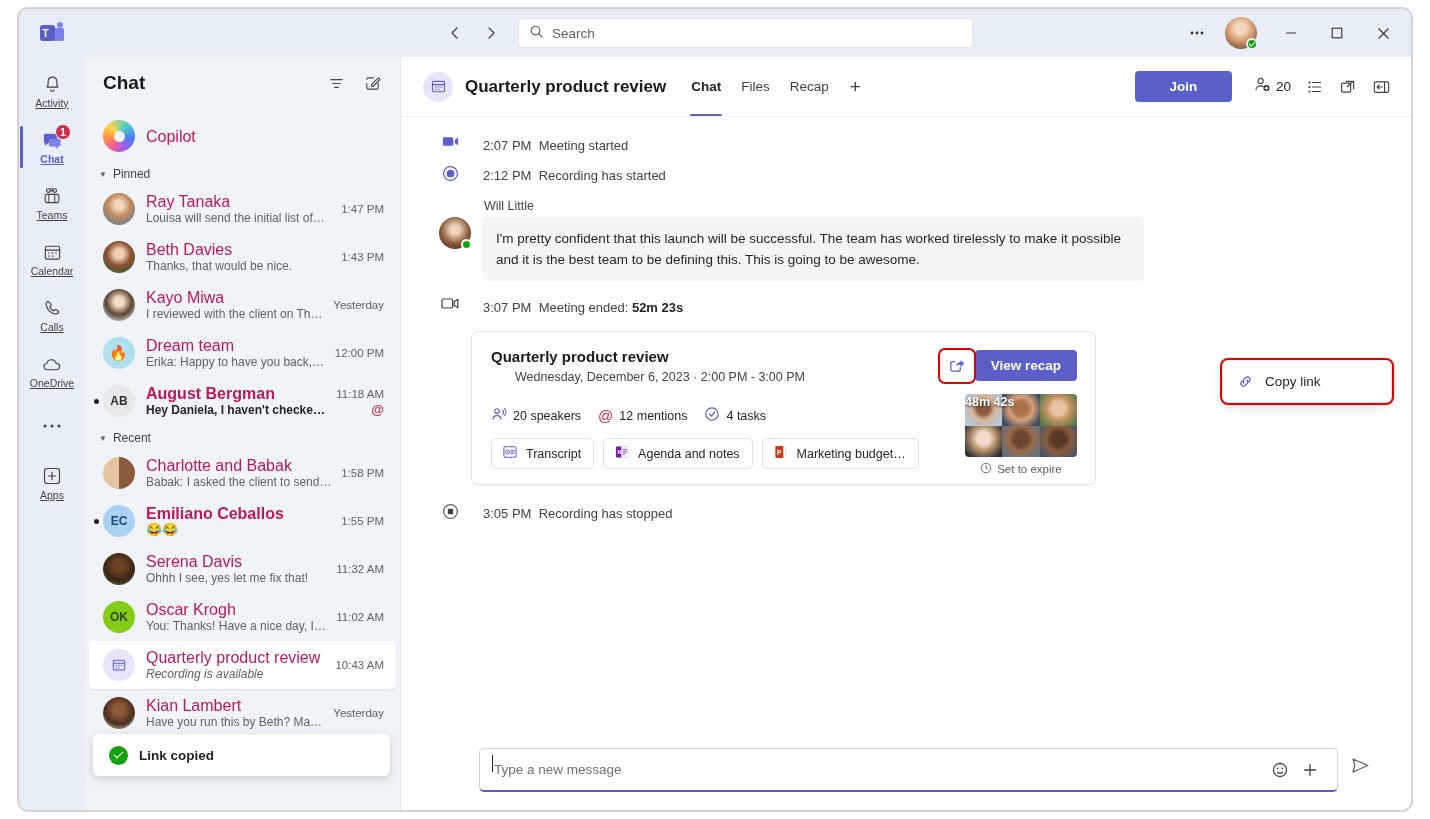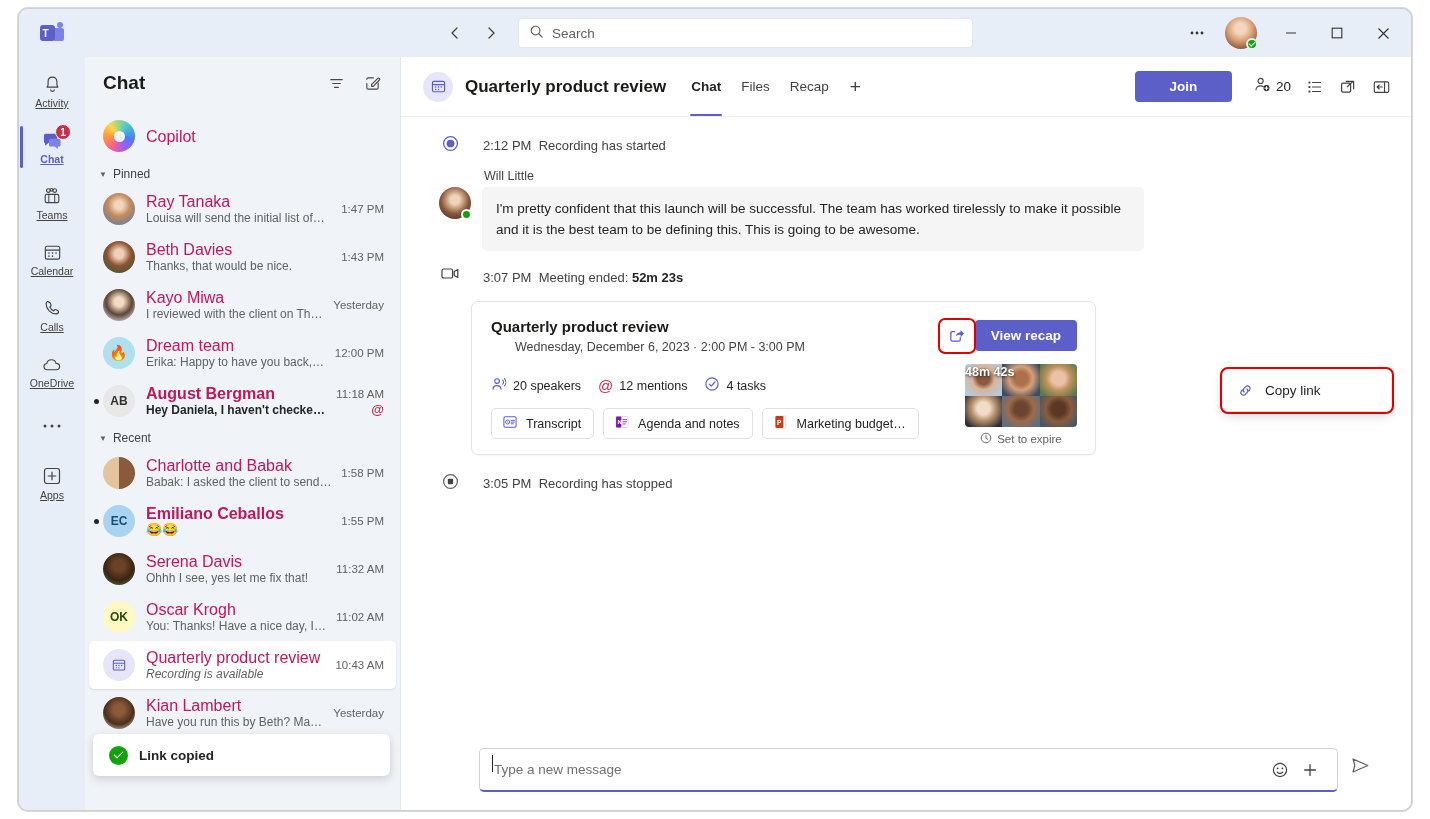--- a/index.html
+++ b/index.html
@@ -265,21 +265,21 @@
     position: absolute; left: 50%; top: 50%; transform: translate(-50%,-50%);
     color: #fff; font-size: 12.5px; font-weight: 600;
     text-shadow: 0 1px 3px rgba(0,0,0,.75);
   }
   .thumb-cap {
     margin-top: 5px; display: flex; align-items: center; justify-content: center; gap: 5px;
     font-size: 11.5px; color: #616161;
   }
   
   #copy-popup {
-    position: absolute; left: 822px; top: 313px; width: 168px; height: 41px;
+    position: absolute; left: 822px; top: 304px; width: 168px; height: 41px;
     background: #ffffff; border-radius: 5px; box-shadow: 0 4px 12px rgba(0,0,0,.18);
     display: flex; align-items: center; gap: 11px; padding: 0 14px;
     outline: 2.5px solid #e00000; outline-offset: 1px; z-index: 30;
     font-size: 13.5px; color: #242424;
   }
   #copy-popup .cl-ic { color: #5b5fc7; display: flex; align-items: center; }
   
   #compose-wrap { position: absolute; left: 0; right: 0; bottom: 18px; padding: 0 34px 0 62px; }
   #compose {
     height: 44px; border: 1px solid #d1d1d1; border-bottom: 2.5px solid #5b5fc7;
@@ -600,21 +600,21 @@
         <div class="cl-name">Serena Davis</div>
         <div class="cl-prev">Ohhh I see, yes let me fix that!</div>
       </div>
       <div class="cl-meta">
           <div class="cl-time">11:32 AM</div>
         </div>
     </div>
 
     <div class="cl-row">
       <div class="cl-av-wrap">
-        <div class="cl-av" style="background:#fef9c3;color:#2b4a14;">OK</div>
+        <div class="cl-av" style="background:#84cc16;color:#2b4a14;">OK</div>
         <div class="pres"></div>
       </div>
       <div class="cl-text">
         <div class="cl-name">Oscar Krogh</div>
         <div class="cl-prev">You: Thanks! Have a nice day, I…</div>
       </div>
       <div class="cl-meta">
           <div class="cl-time">11:02 AM</div>
         </div>
     </div>
@@ -716,20 +716,29 @@
               <rect x="2.4" y="3.6" width="15.2" height="11" rx="1.5" fill="none" stroke="#424242" stroke-width="1.2"></rect>
               <path d="M13.2 3.6v11" stroke="#424242" stroke-width="1.2"></path>
               <path d="M10.8 9H5.6M7.6 6.9 5.4 9l2.2 2.1" fill="none" stroke="#424242" stroke-width="1.2" stroke-linecap="round" stroke-linejoin="round"></path>
             </svg>
         </div>
       </div>
     </div>
 
     <div id="thread">
 
+      <div class="sysline">
+        <span class="sys-ico">
+          <svg width="17" height="13" viewBox="0 0 18 13">
+              <rect x="1" y="2" width="11" height="9" rx="1.6" fill="#5b5fc7"></rect>
+              <path d="M13.6 4.6 17 2.4v8.2l-3.4-2.2z" fill="#5b5fc7"></path>
+            </svg>
+        </span>
+        <span class="sys-txt"><span class="sys-time">2:07 PM</span>&nbsp;&nbsp;<span>Meeting started</span></span>
+      </div>
 
       <div class="sysline">
         <span class="sys-ico">
           <svg width="17" height="17" viewBox="0 0 18 18">
               <circle cx="9" cy="9" r="7.3" fill="none" stroke="#5b5fc7" stroke-width="1.3"></circle>
               <circle cx="9" cy="9" r="4.1" fill="#5b5fc7"></circle>
             </svg>
         </span>
         <span class="sys-txt"><span class="sys-time">2:12 PM</span>&nbsp;&nbsp;<span>Recording has started</span></span>
       </div>

